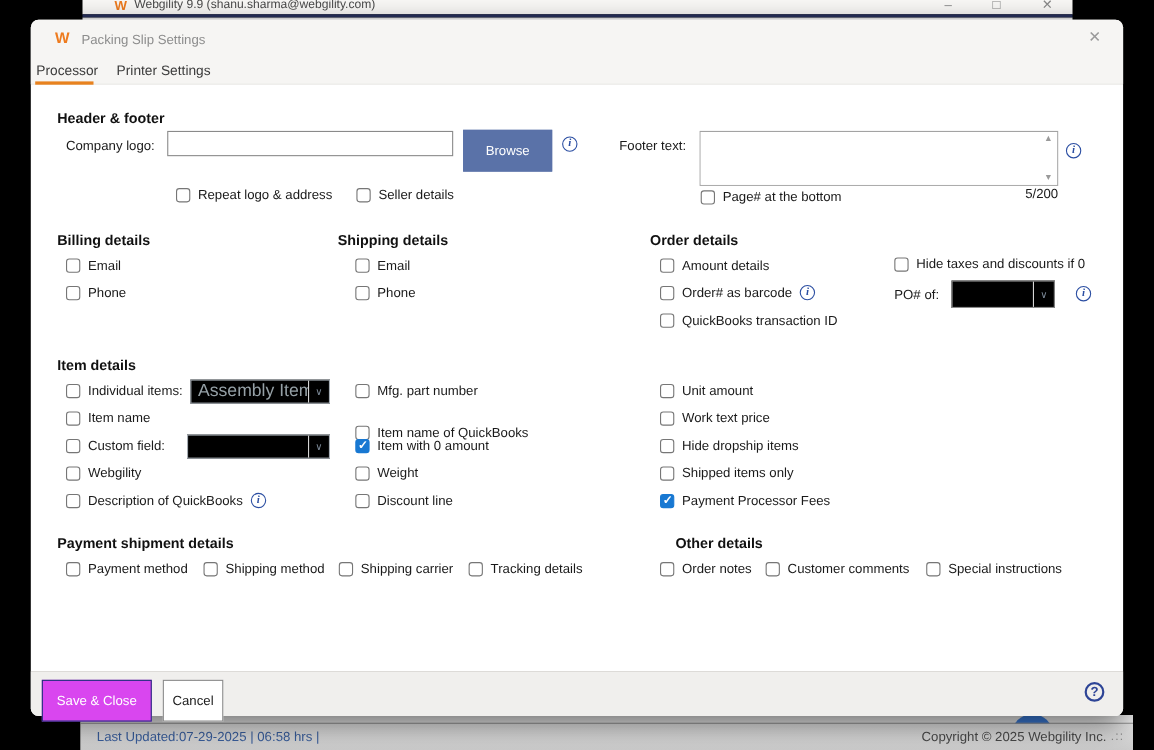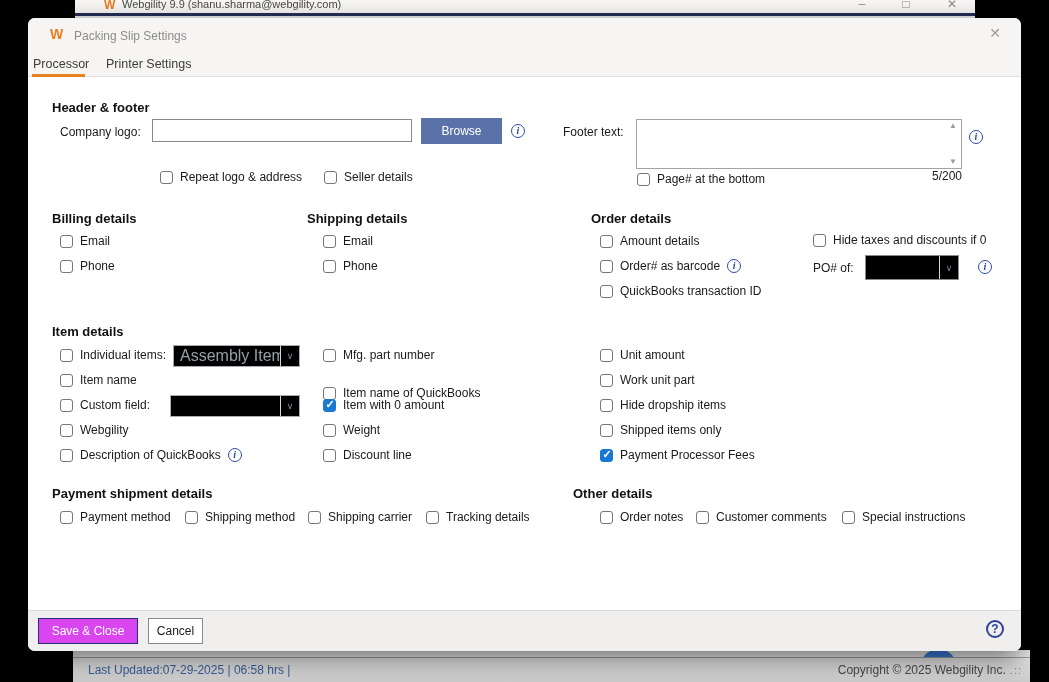--- a/index.html
+++ b/index.html
@@ -69,21 +69,21 @@
   .ta textarea { flex:1; border:none; resize:none; outline:none; font:12px "Liberation Sans",sans-serif;
                  padding:3px 5px; }
   .ta .sb { width:16px; display:flex; flex-direction:column; justify-content:space-between;
             align-items:center; padding:2px 0; background:#fff; }
   .ta .sb span { color:#9a9a9a; font-size:8px; line-height:8px; }
 
   .counter { position:absolute; font-size:12px; color:#1a1a1a; width:46px; text-align:right; }
 
   .dlg-footer { position:absolute; left:0; top:592px; right:0; height:41px; background:#f0efed;
                 border-top:1px solid #dddbd8; border-radius:0 0 7px 7px; }
-  .btn { position:absolute; top:7px; height:26px; font:12px "Liberation Sans",sans-serif; cursor:default; }
+  .btn { position:absolute; top:7px; height:38px; font:12px "Liberation Sans",sans-serif; cursor:default; }
   .btn.primary { left:10px; width:100px; background:#d946ef; border:1px solid #22307c; color:#fff; }
   .btn.cancel { left:120px; width:55px; background:#fff; border:1px solid #8a8a8a; color:#1a1a1a; }
   .btn.browse { background:#5a72a8; border:1px solid #5a72a8; color:#fff; }
   .help { position:absolute; right:17px; top:9px; width:18px; height:18px; border:2px solid #2d4496;
           border-radius:50%; color:#2d4496; font:bold 12px/15px "Liberation Sans",sans-serif;
           text-align:center; cursor:default; }
 </style>
 </head>
 <body>
 
@@ -247,21 +247,21 @@
         <span class="box"></span>
         <span>Discount line</span>
       </label>
 
       <label class="cb" style="left:572px;top:330px">
         <span class="box"></span>
         <span>Unit amount</span>
       </label>
       <label class="cb" style="left:572px;top:355px">
         <span class="box"></span>
-        <span>Work unit part</span>
+        <span>Work text price</span>
       </label>
       <label class="cb" style="left:572px;top:380px">
         <span class="box"></span>
         <span>Hide dropship items</span>
       </label>
       <label class="cb" style="left:572px;top:405px">
         <span class="box"></span>
         <span>Shipped items only</span>
       </label>
       <label class="cb" style="left:572px;top:430px">
@@ -280,21 +280,21 @@
       </label>
       <label class="cb" style="left:280px;top:492px">
         <span class="box"></span>
         <span>Shipping carrier</span>
       </label>
       <label class="cb" style="left:398px;top:492px">
         <span class="box"></span>
         <span>Tracking details</span>
       </label>
 
-      <div class="sec" style="left:545px;top:468px">Other details</div>
+      <div class="sec" style="left:586px;top:468px">Other details</div>
       <label class="cb" style="left:572px;top:492px">
         <span class="box"></span>
         <span>Order notes</span>
       </label>
       <label class="cb" style="left:668px;top:492px">
         <span class="box"></span>
         <span>Customer comments</span>
       </label>
       <label class="cb" style="left:814px;top:492px">
         <span class="box"></span>

